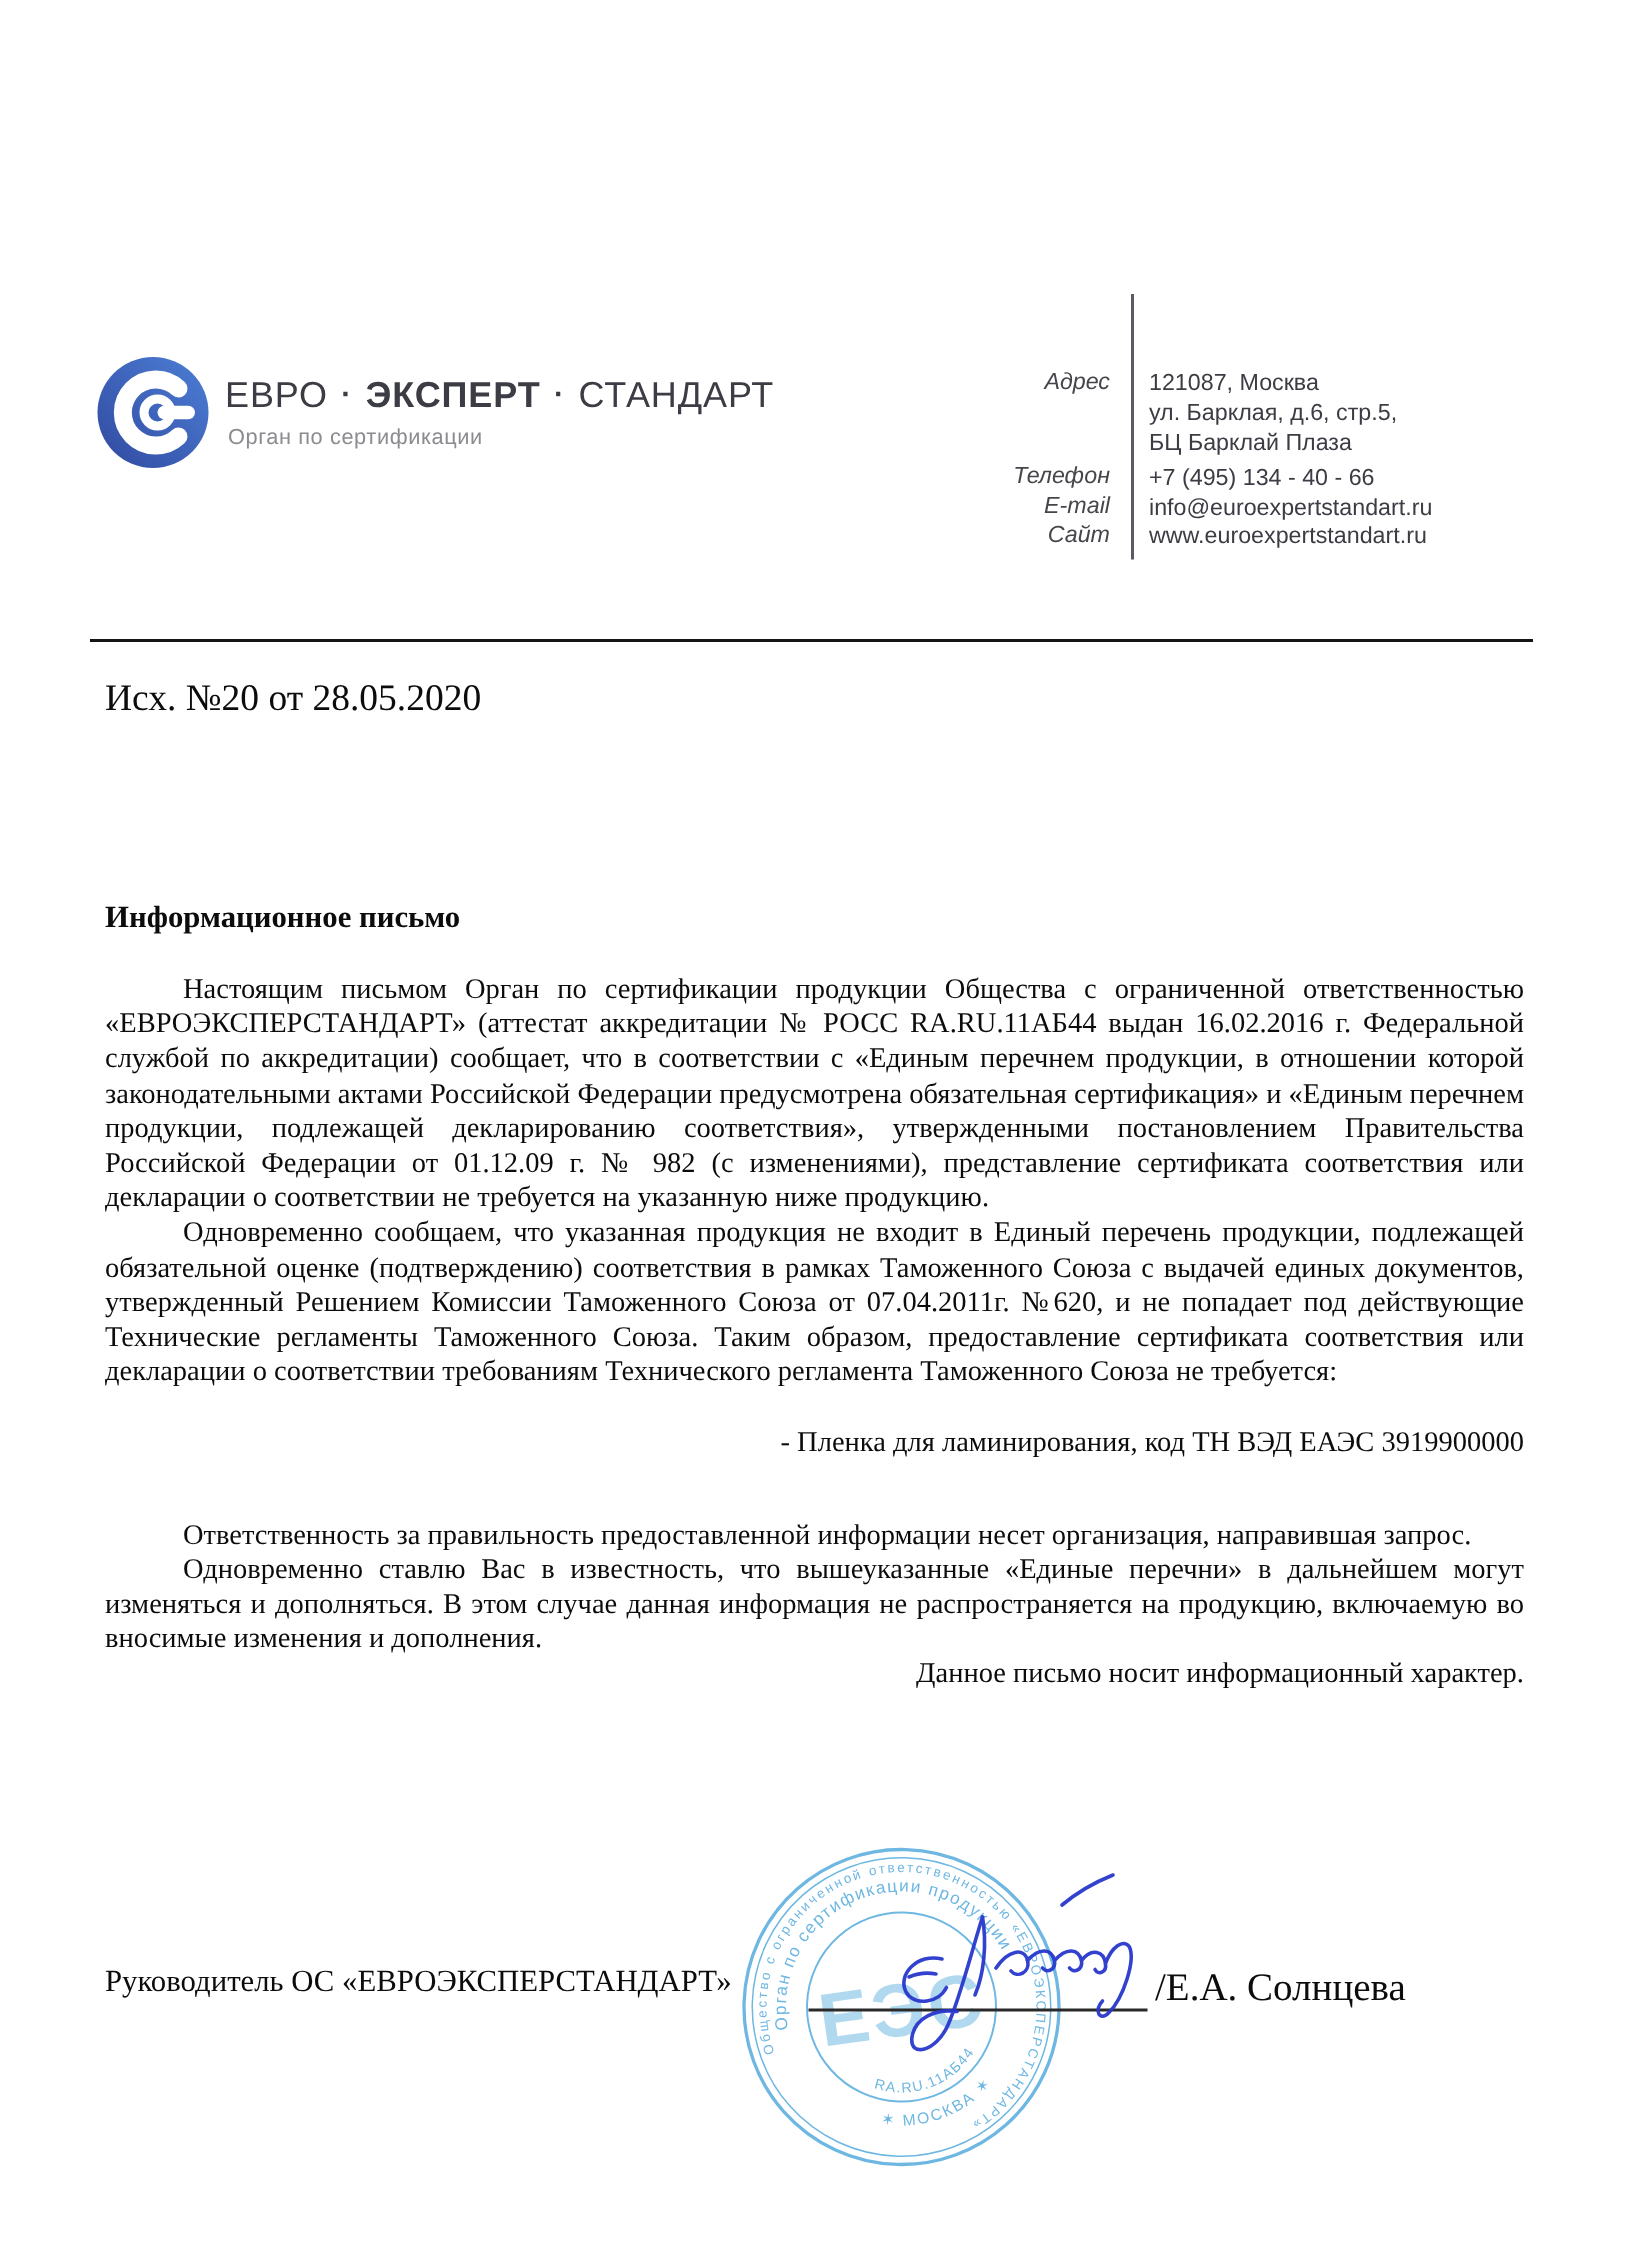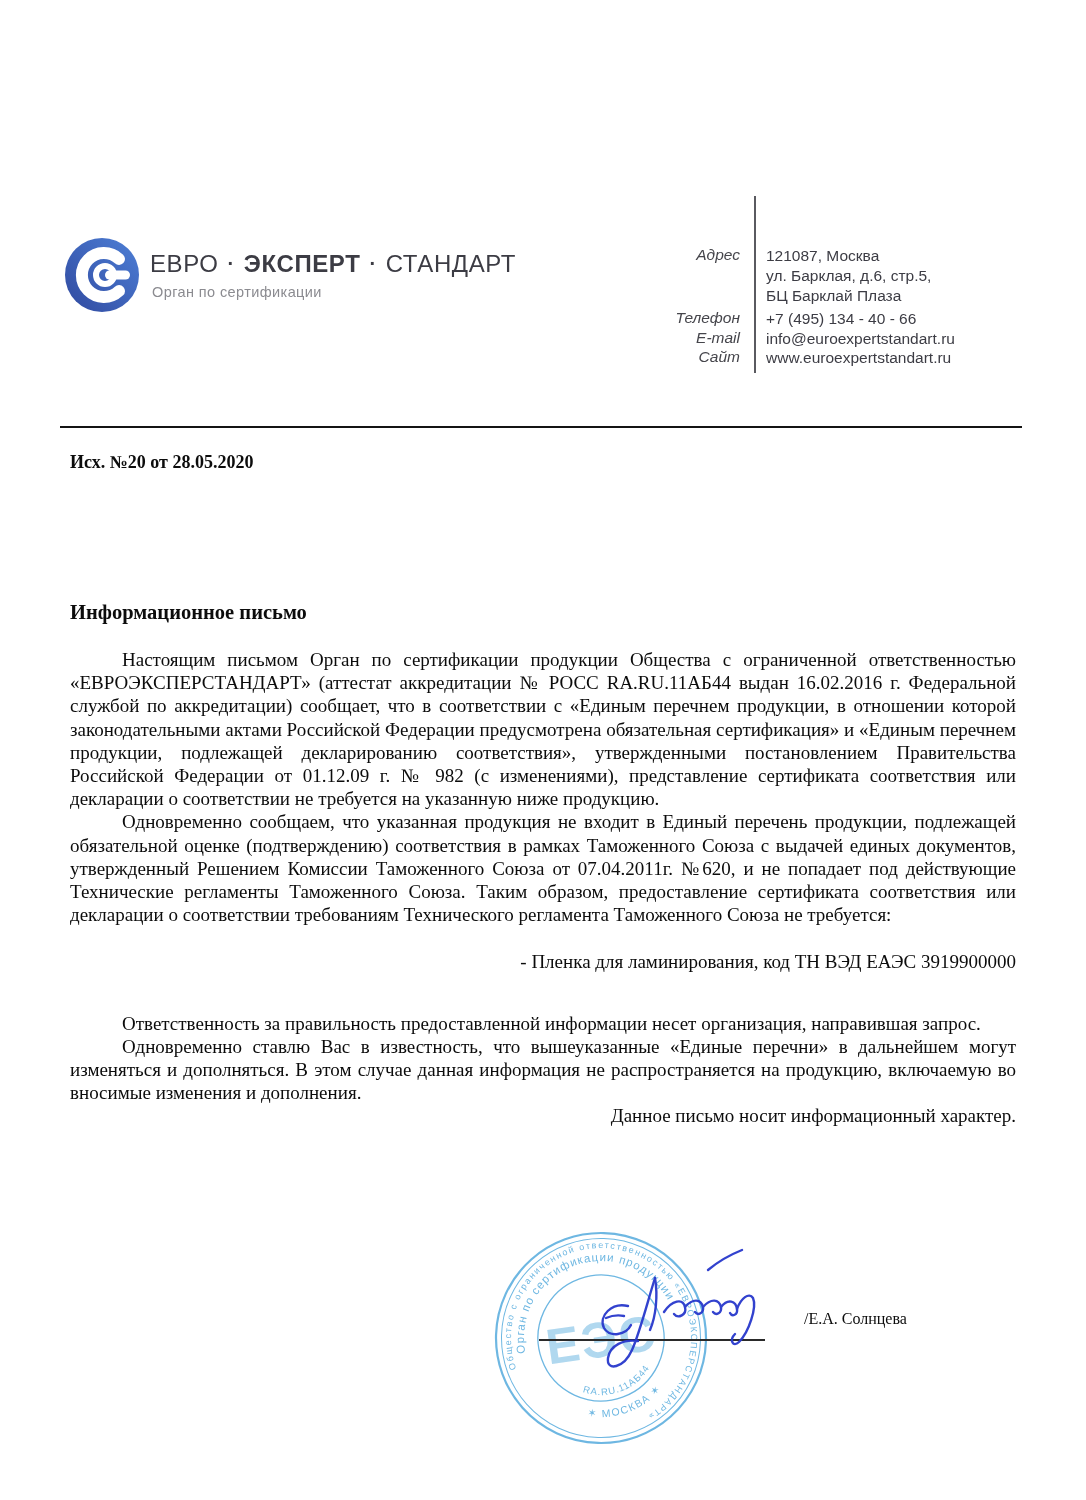--- a/index.html
+++ b/index.html
@@ -17,37 +17,37 @@
            color:#8b8b90;letter-spacing:0.4px;}
   .c-label{font-family:"Liberation Sans",sans-serif;font-style:italic;font-size:15.5px;
            color:#45454b;width:120px;text-align:right;left:620px;}
   .c-val{font-family:"Liberation Sans",sans-serif;font-size:15.5px;color:#3c3c44;left:766px;
          line-height:20px;white-space:nowrap;}
   .v-divider{left:754px;top:196px;width:2px;height:177px;background:#5a5a60;}
 
   .rule{left:60px;top:426px;width:962px;height:2px;background:#141414;}
 
   
-  .ref{left:70px;top:452px;font-size:18px;font-weight:700;white-space:nowrap;}
+  .ref{left:70px;top:452px;font-size:25px;font-weight:400;white-space:nowrap;}
   .addressee{right:72px;top:452px;text-align:right;font-size:20.5px;line-height:26.3px;white-space:nowrap;}
 
   
   .title{left:70px;top:601px;width:946px;text-align:left;font-size:20.5px;font-weight:700;}
   .body-block{left:70px;top:648px;width:946px;font-size:19px;line-height:23.2px;}
   .body-block p{margin:0;text-align:justify;text-indent:52px;}
   .body-block p.no-just{text-align:right;}
   .body-block p.product{margin-top:24px;}
   .body-block p.resp{margin-top:38px;}
   .body-block p.no-indent{text-indent:0;}
 
   
   .stamp{left:487px;top:1224px;width:228px;height:228px;opacity:0.85;z-index:1;}
   .sig-underline{left:539px;top:1339px;width:226px;height:2px;background:#2a2a2a;z-index:2;}
   .sig-role{left:70px;top:1310px;font-size:20.5px;white-space:nowrap;z-index:2;}
-  .sig-name{left:804px;top:1310px;font-size:16px;white-space:nowrap;z-index:2;}
+  .sig-name{left:770px;top:1310px;font-size:26px;white-space:nowrap;z-index:2;}
   .sig-ink{left:560px;top:1230px;width:220px;height:170px;z-index:3;}
 </style>
 </head>
 <body>
 
 <div class="page">
 
   <svg class="abs logo-mark" viewBox="0 0 76 76">
     <defs>
       <linearGradient id="lg" x1="1" y1="0" x2="0" y2="1">
@@ -118,20 +118,21 @@
         <textPath href="#botArcOut" startOffset="50%">✶ МОСКВА ✶</textPath>
       </text>
       <text font-size="9.5" letter-spacing="1" text-anchor="middle">
         <textPath href="#botArcIn" startOffset="50%">RA.RU.11АБ44</textPath>
       </text>
     </g>
     <text x="114" y="133" transform="rotate(-8 114 114)" text-anchor="middle" font-family="Liberation Sans, sans-serif" font-size="50" font-weight="700" fill="#55abdd" fill-opacity="0.55" letter-spacing="2">ЕЭС</text>
   </svg>
 
   <div class="abs sig-underline"></div>
+  <div class="abs sig-role">Руководитель ОС «ЕВРОЭКСПЕРСТАНДАРТ»</div>
   <div class="abs sig-name">/Е.А. Солнцева</div>
 
   <svg class="abs sig-ink" viewBox="0 0 220 170">
     <g fill="none" stroke="#2838cc" stroke-width="2.4" stroke-linecap="round" opacity="0.95">
       <path d="M 148 40 C 160 30 172 24 182 20"></path>
       <path d="M 68 76 C 52 72 38 86 44 98 C 50 108 66 105 71 95 M 46 88 C 53 85 59 85 64 86"></path>
       <path d="M 95 48 C 88 70 80 102 72 120 C 64 138 46 142 48 128 C 50 115 64 109 78 111"></path>
       <path d="M 95 48 C 98 66 96 86 90 100"></path>
       <path d="M 104 82 C 112 70 123 68 125 77 C 127 85 118 89 114 84"></path>
       <path d="M 125 77 C 133 68 141 69 143 77 C 144 83 138 86 135 82"></path>

